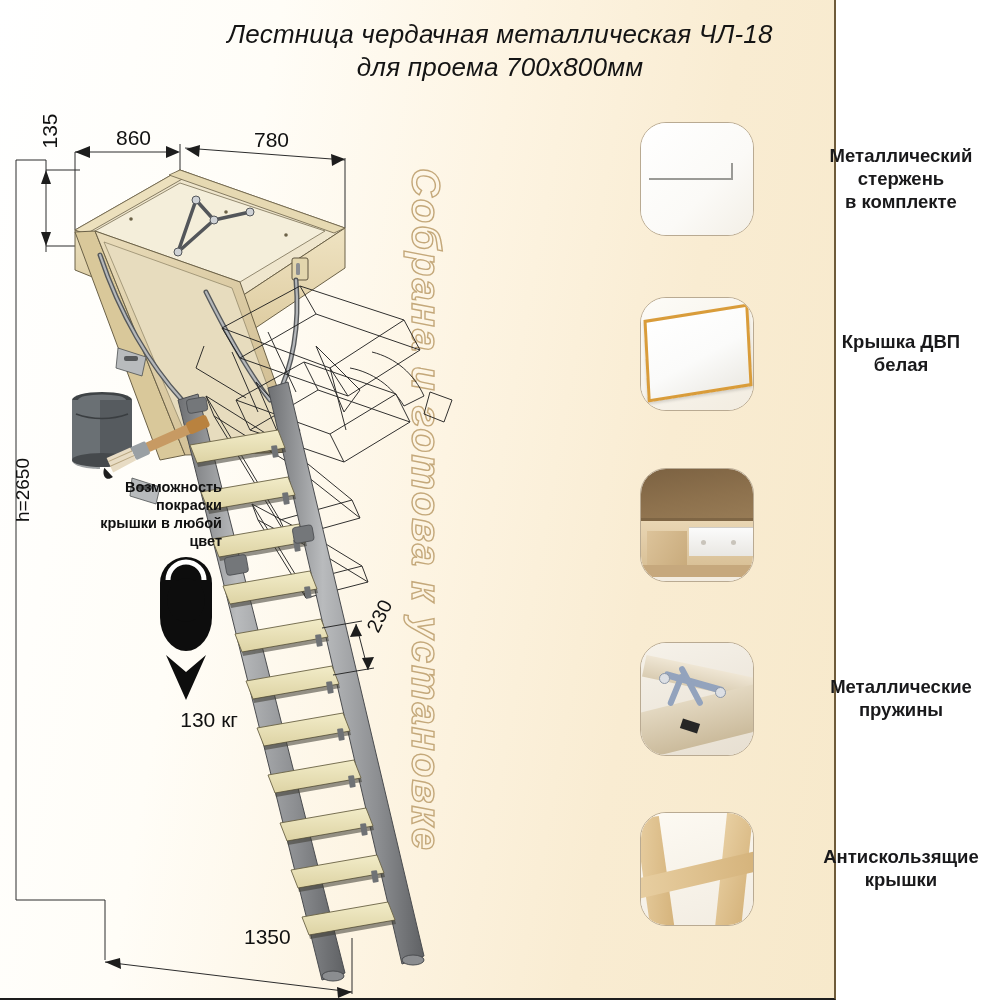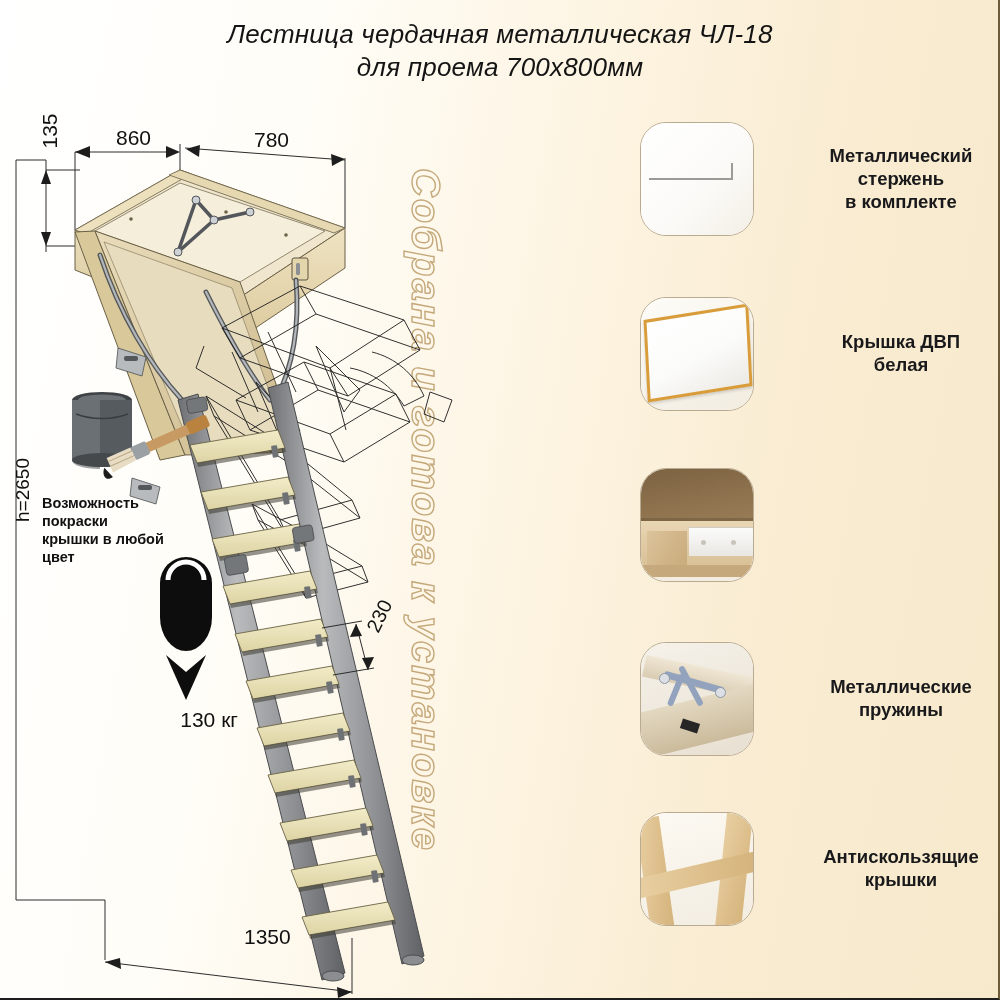--- a/index.html
+++ b/index.html
@@ -2,21 +2,21 @@
 <html lang="ru"><head>
 <meta charset="utf-8">
 <style>
   html,body{margin:0;padding:0;}
   body{
     width:1000px;height:1000px;overflow:hidden;
     font-family:"Liberation Sans","DejaVu Sans",sans-serif;
     background:#ffffff;
   }
   #page{
-    position:relative;width:1000px;height:1000px;
+    position:relative;width:836px;height:1000px;
     background:linear-gradient(100deg,#ffffff 0%,#fffdf7 28%,#fdf4e2 52%,#f9ecd2 74%,#f7e9cb 100%);
     box-sizing:border-box;
     border-right:2px solid #6e5b3a;
     border-bottom:2px solid #1d1d1d;
   }
 
   
   #title{
     position:absolute;left:0;top:18px;width:1000px;
     text-align:center;
@@ -97,21 +97,21 @@
   .anti-right{left:80px;top:-4px;width:26px;height:124px;transform:rotate(6deg);}
   .anti-step{left:-4px;top:52px;width:120px;height:20px;transform:rotate(-13deg);}
 
   
   #drawing{position:absolute;left:0;top:100px;width:520px;height:900px;}
   #drawing svg{display:block;}
 
   
   #paint-note{
     position:absolute;left:42px;top:478px;width:180px;
-    text-align:left;font-weight:700;font-size:14.5px;line-height:18px;color:#111;margin-top:16px;
+    text-align:right;font-weight:700;font-size:14.5px;line-height:18px;color:#111;
   }
   #paint-note span{display:block;}
 
   
   #load-note{
     position:absolute;left:118px;top:708px;width:120px;text-align:right;
     font-size:21px;color:#111;font-weight:400;
   }
 
   

